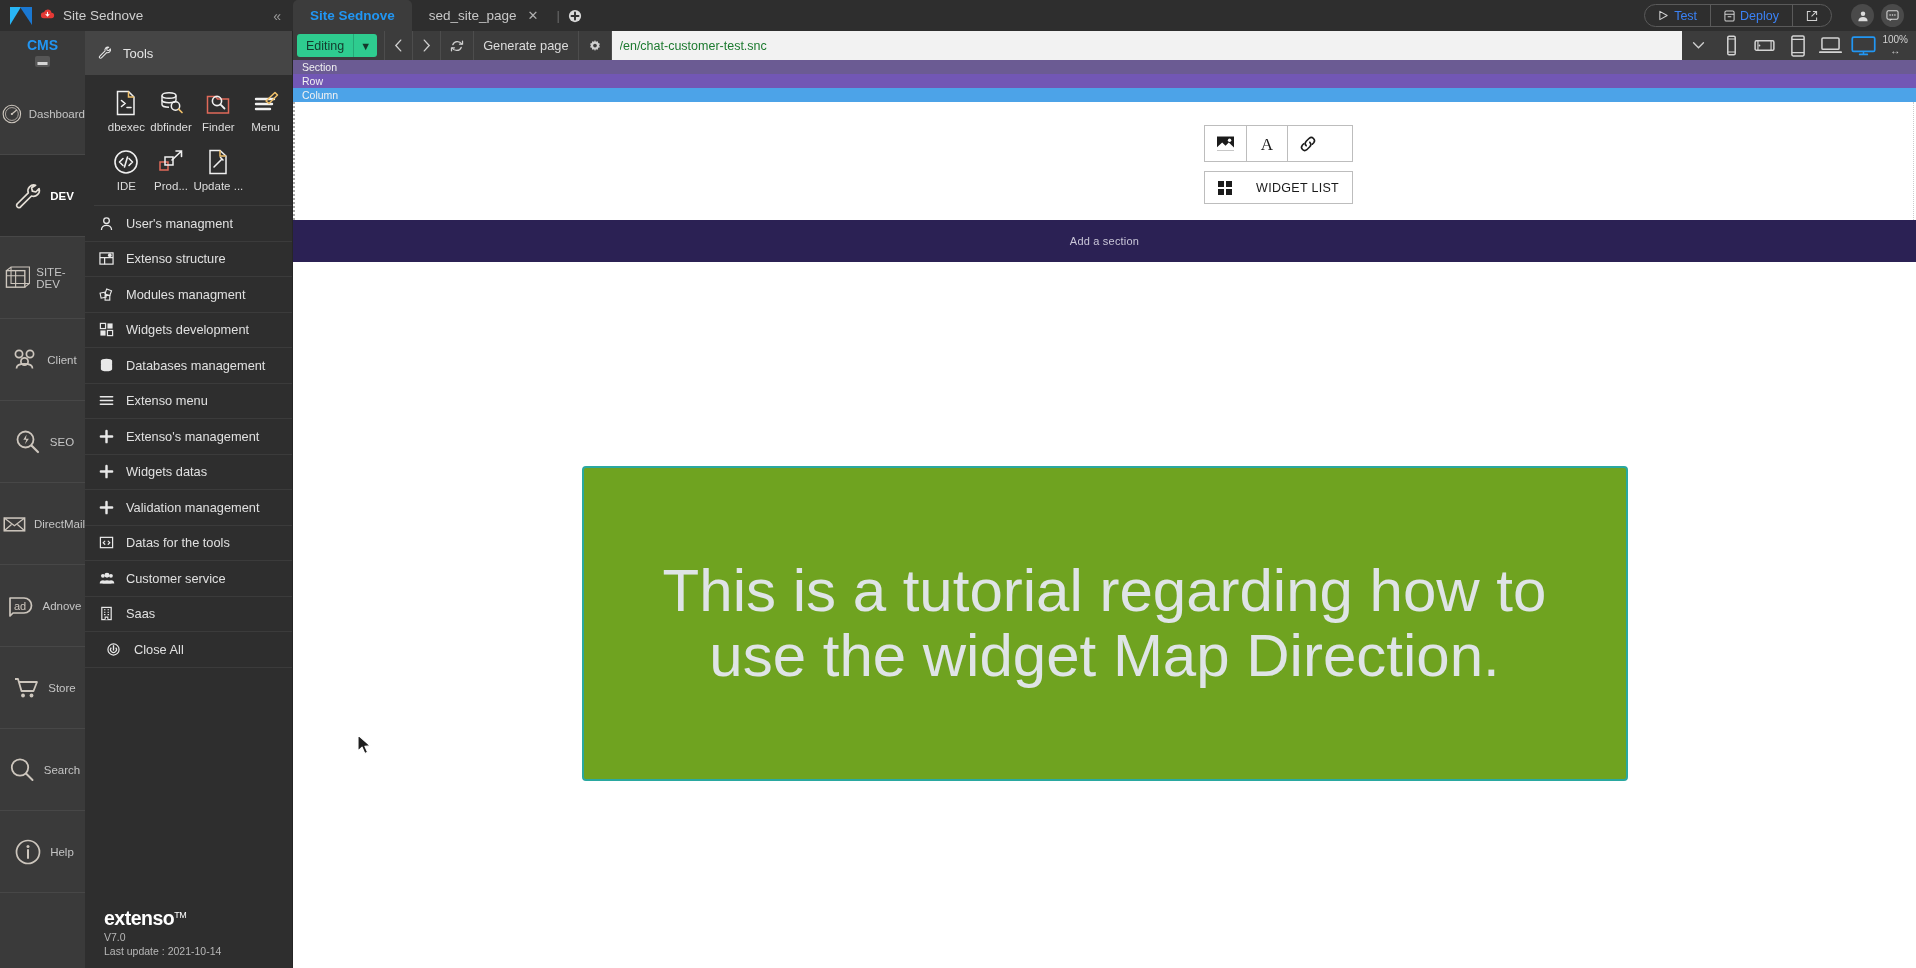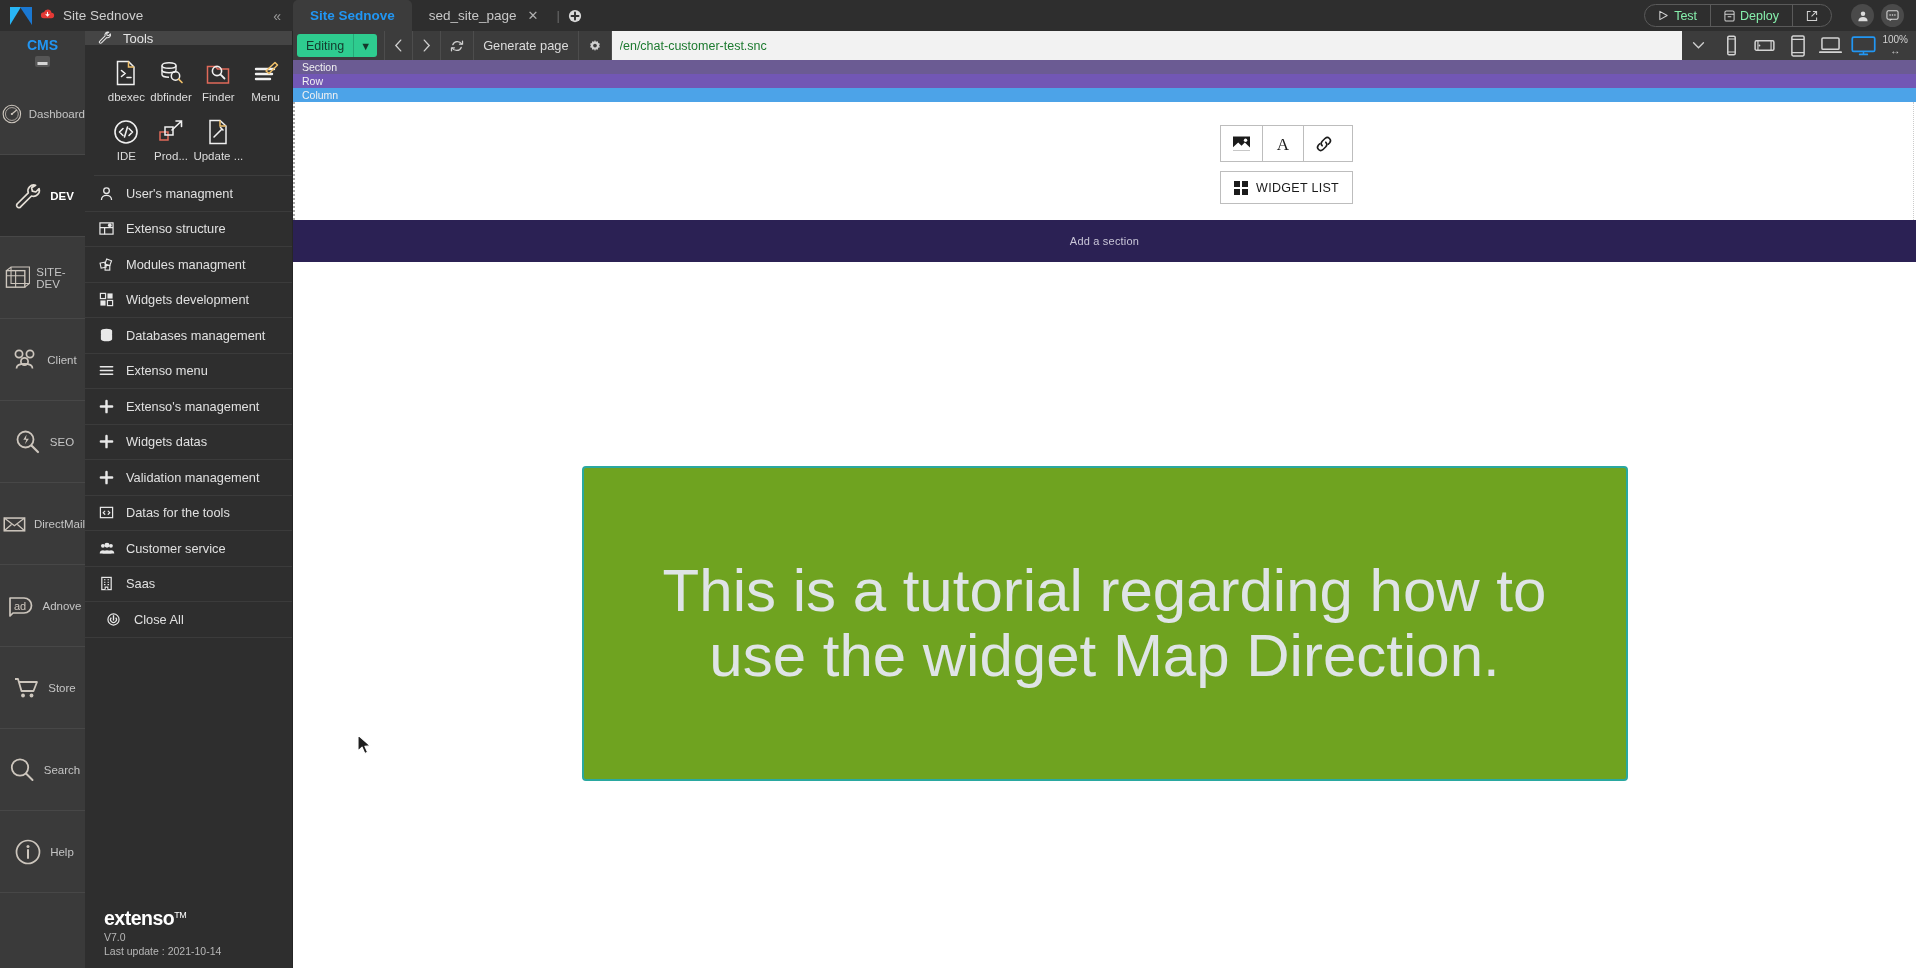--- a/index.html
+++ b/index.html
@@ -47,21 +47,21 @@
     display: flex; align-items: center; justify-content: center;
     width: 28px; height: 31px; color: #d8d8d8; font-size: 14px; cursor: pointer;
   }
   .tb-right { margin-left: auto; display: flex; align-items: center; gap: 0px; padding-right: 12px; }
   .pill-group {
     display: flex; align-items: center; border: 1px solid #5a5a5a;
     border-radius: 14px; height: 23px; overflow: hidden; margin-right: 12px;
   }
   .pill-btn {
     display: flex; align-items: center; gap: 5px; padding: 0 13px; height: 100%;
-    color: #86efac; font-size: 12.5px; cursor: pointer; white-space: nowrap;
+    color: #3b82f6; font-size: 12.5px; cursor: pointer; white-space: nowrap;
   }
   .pill-btn + .pill-btn { border-left: 1px solid #5a5a5a; }
   .round-ico {
     width: 23px; height: 23px; border-radius: 50%; background: #4a4a4a;
     display: flex; align-items: center; justify-content: center;
     color: #dcdcdc; font-size: 12px; cursor: pointer; margin-left: 7px;
   }
 
   
   .body { flex: 1; display: flex; min-height: 0; }
@@ -92,21 +92,21 @@
   .rail-item.active .ri-label { color: #ffffff; font-weight: bold; }
   .rail-item svg { display: block; }
 
   
   .panel {
     width: 208px; flex: 0 0 208px; background: #2e2e2e;
     display: flex; flex-direction: column; border-right: 1px solid #262626;
     position: relative;
   }
   .panel-head {
-    height: 14px; background: #454545; display: flex; align-items: center;
+    height: 44px; background: #454545; display: flex; align-items: center;
     gap: 10px; padding: 0 12px; color: #e4e4e4; font-size: 13px;
   }
   .tools-grid {
     display: grid; grid-template-columns: repeat(4, 1fr);
     padding: 8px 4px 6px 10px; gap: 2px 0; border-bottom: 1px solid #3d3d3d;
     margin-left: 9px;
   }
   .tool {
     display: flex; flex-direction: column; align-items: center; gap: 4px;
     padding: 6px 0 7px; cursor: pointer;
@@ -191,21 +191,21 @@
     position: absolute; right: 560px; top: 23px; display: flex; flex-direction: column; gap: 9px;
   }
   .wt-row { display: flex; border: 1px solid #bdbdbd; background: #fff; }
   .wt-btn {
     width: 41px; height: 35px; display: flex; align-items: center; justify-content: center;
     cursor: pointer; color: #1b1b1b; font-size: 16px;
   }
   .wt-btn + .wt-btn { border-left: 1px solid #bdbdbd; }
   .wt-list {
     border: 1px solid #bdbdbd; background: #fff; height: 33px;
-    display: flex; align-items: center; gap: 8px; padding: 0 13px;
+    display: flex; align-items: center; gap: 24px; padding: 0 13px;
     font-size: 12.5px; color: #1b1b1b; cursor: pointer; letter-spacing: .3px;
   }
   .grid4 { display: grid; grid-template-columns: 6px 6px; grid-template-rows: 6px 6px; gap: 2px; }
   .grid4 i { background: #1b1b1b; display: block; }
   .add-section {
     height: 42px; background: #2b2154; color: #c9c6d8; font-size: 11px;
     display: flex; align-items: center; justify-content: center; cursor: pointer;
     letter-spacing: .2px;
   }
   .content-area { flex: 1; background: #fff; display: flex; justify-content: center; padding-top: 204px; }

